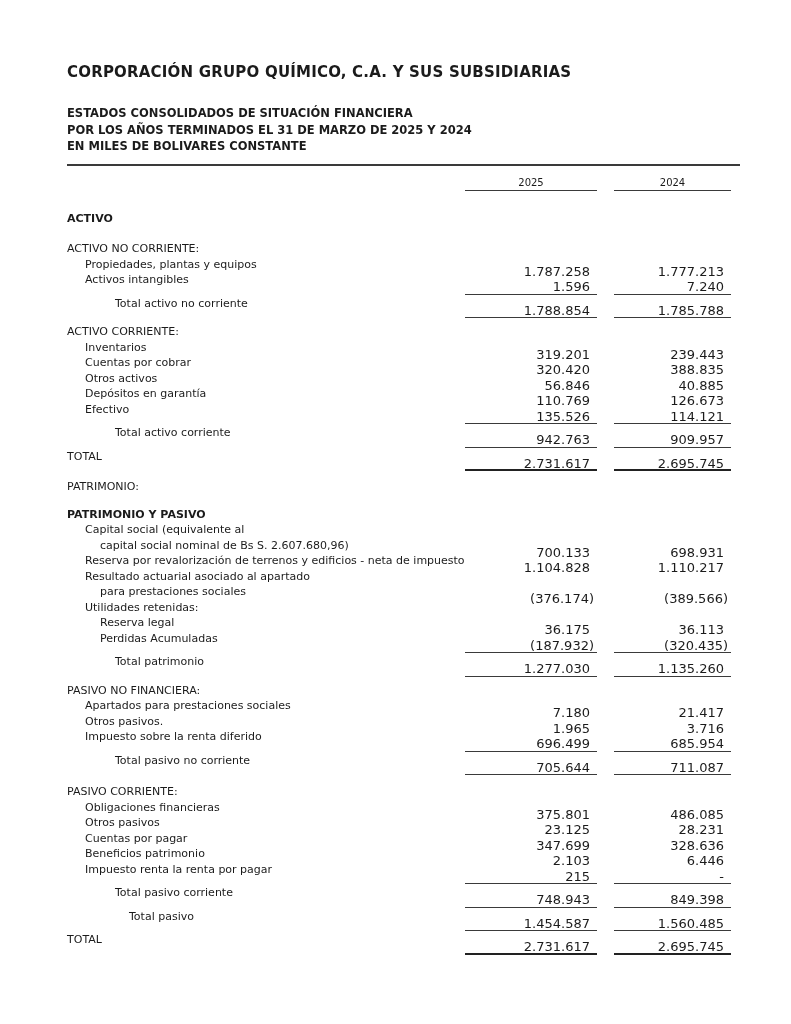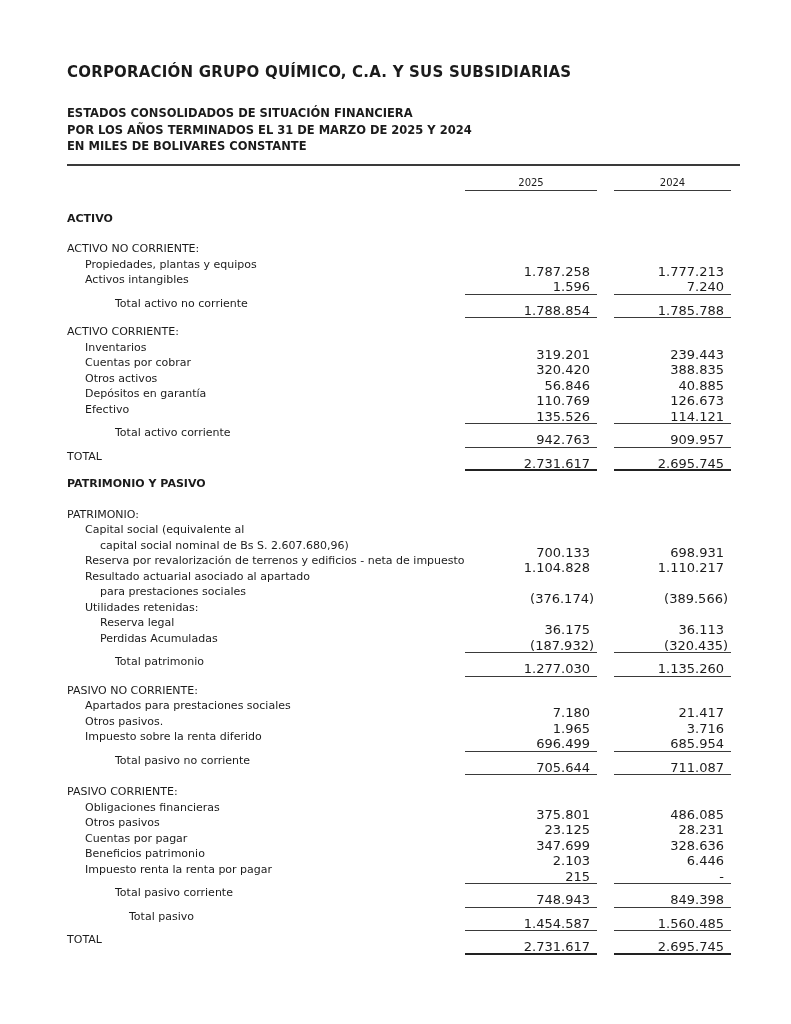--- a/index.html
+++ b/index.html
@@ -84,32 +84,32 @@
         <div class="row"><span class="lbl ind1">Activos intangibles</span><div class="amt c1 u1">1.596</div><div class="amt c2 u1">7.240</div></div>
         <div class="row" style="margin-top: 8px;"><span class="lbl ind3">Total activo no corriente</span><div class="amt c1 u1">1.788.854</div><div class="amt c2 u1">1.785.788</div></div>
         <div class="row" style="margin-top: 13px;"><span class="lbl ind0">ACTIVO CORRIENTE:</span></div>
         <div class="row"><span class="lbl ind1">Inventarios</span><div class="amt c1">319.201</div><div class="amt c2">239.443</div></div>
         <div class="row"><span class="lbl ind1">Cuentas por cobrar</span><div class="amt c1">320.420</div><div class="amt c2">388.835</div></div>
         <div class="row"><span class="lbl ind1">Otros activos</span><div class="amt c1">56.846</div><div class="amt c2">40.885</div></div>
         <div class="row"><span class="lbl ind1">Depósitos en garantía</span><div class="amt c1">110.769</div><div class="amt c2">126.673</div></div>
         <div class="row"><span class="lbl ind1">Efectivo</span><div class="amt c1 u1">135.526</div><div class="amt c2 u1">114.121</div></div>
         <div class="row" style="margin-top: 8px;"><span class="lbl ind3">Total activo corriente</span><div class="amt c1 u1">942.763</div><div class="amt c2 u1">909.957</div></div>
         <div class="row" style="margin-top: 8px;"><span class="lbl ind0">TOTAL</span><div class="amt c1 u2">2.731.617</div><div class="amt c2 u2">2.695.745</div></div>
+        <div class="row" style="margin-top: 15px;"><span class="lbl ind0">PATRIMONIO:</span></div>
         <div class="row bold" style="margin-top: 12px;"><span class="lbl ind0">PATRIMONIO Y PASIVO</span></div>
-        <div class="row" style="margin-top: 15px;"><span class="lbl ind0">PATRIMONIO:</span></div>
         <div class="row"><span class="lbl ind1">Capital social (equivalente al</span></div>
         <div class="row"><span class="lbl ind2">capital social nominal de Bs S. 2.607.680,96)</span><div class="amt c1">700.133</div><div class="amt c2">698.931</div></div>
         <div class="row"><span class="lbl ind1">Reserva por revalorización de terrenos y edificios - neta de impuesto</span><div class="amt c1">1.104.828</div><div class="amt c2">1.110.217</div></div>
         <div class="row"><span class="lbl ind1">Resultado actuarial asociado al apartado</span></div>
         <div class="row"><span class="lbl ind2">para prestaciones sociales</span><div class="amt c1 paren">(376.174)</div><div class="amt c2 paren">(389.566)</div></div>
         <div class="row"><span class="lbl ind1">Utilidades retenidas:</span></div>
         <div class="row"><span class="lbl ind2">Reserva legal</span><div class="amt c1">36.175</div><div class="amt c2">36.113</div></div>
         <div class="row"><span class="lbl ind2">Perdidas Acumuladas</span><div class="amt c1 u1 paren">(187.932)</div><div class="amt c2 u1 paren">(320.435)</div></div>
         <div class="row" style="margin-top: 8px;"><span class="lbl ind3">Total patrimonio</span><div class="amt c1 u1">1.277.030</div><div class="amt c2 u1">1.135.260</div></div>
-        <div class="row" style="margin-top: 13px;"><span class="lbl ind0">PASIVO NO CORRIENTE:</span></div>
+        <div class="row" style="margin-top: 13px;"><span class="lbl ind0">PASIVO NO FINANCIERA:</span></div>
         <div class="row"><span class="lbl ind1">Apartados para prestaciones sociales</span><div class="amt c1">7.180</div><div class="amt c2">21.417</div></div>
         <div class="row"><span class="lbl ind1">Otros pasivos.</span><div class="amt c1">1.965</div><div class="amt c2">3.716</div></div>
         <div class="row"><span class="lbl ind1">Impuesto sobre la renta diferido</span><div class="amt c1 u1">696.499</div><div class="amt c2 u1">685.954</div></div>
         <div class="row" style="margin-top: 8px;"><span class="lbl ind3">Total pasivo no corriente</span><div class="amt c1 u1">705.644</div><div class="amt c2 u1">711.087</div></div>
         <div class="row" style="margin-top: 16px;"><span class="lbl ind0">PASIVO CORRIENTE:</span></div>
         <div class="row"><span class="lbl ind1">Obligaciones financieras</span><div class="amt c1">375.801</div><div class="amt c2">486.085</div></div>
         <div class="row"><span class="lbl ind1">Otros pasivos</span><div class="amt c1">23.125</div><div class="amt c2">28.231</div></div>
         <div class="row"><span class="lbl ind1">Cuentas por pagar</span><div class="amt c1">347.699</div><div class="amt c2">328.636</div></div>
         <div class="row"><span class="lbl ind1">Beneficios patrimonio</span><div class="amt c1">2.103</div><div class="amt c2">6.446</div></div>
         <div class="row"><span class="lbl ind1">Impuesto renta la renta por pagar</span><div class="amt c1 u1">215</div><div class="amt c2 u1">-</div></div>

